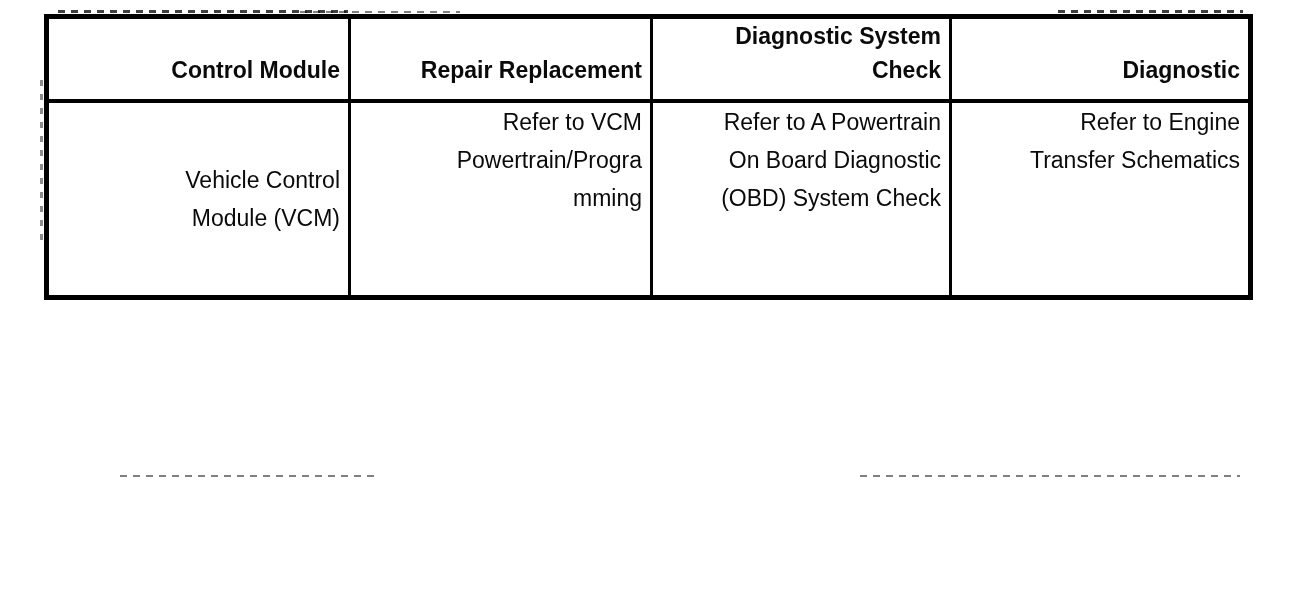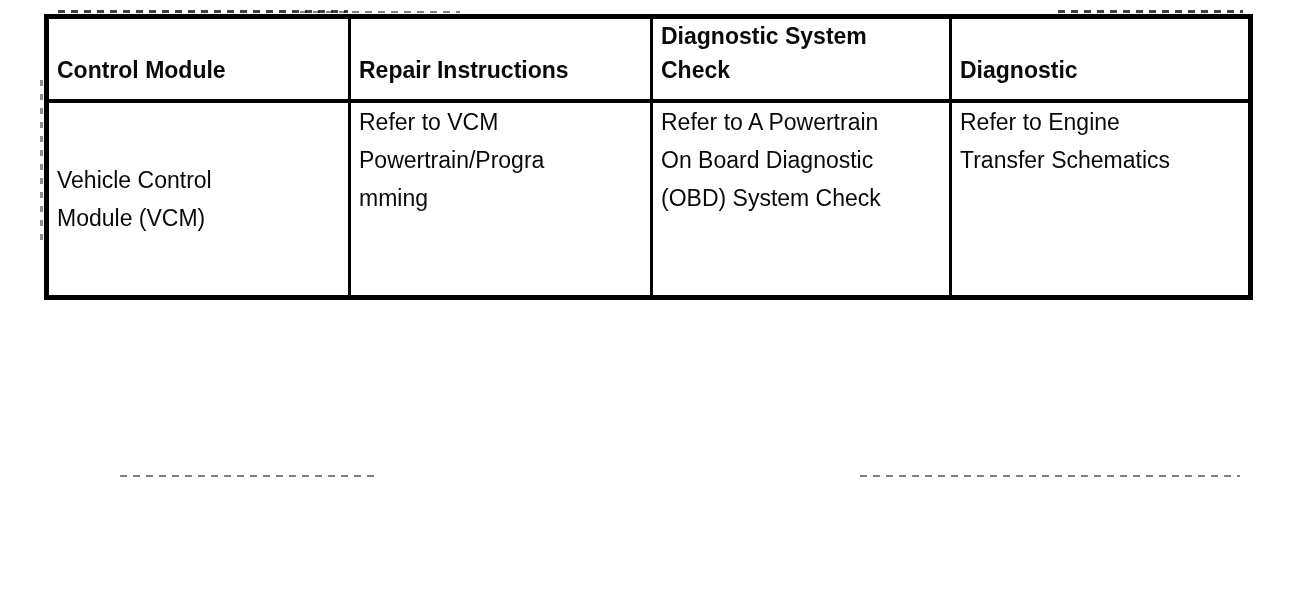--- a/index.html
+++ b/index.html
@@ -24,21 +24,21 @@
     top: 14px;
     width: 1204px;
     border-collapse: collapse;
     table-layout: fixed;
     background: #ffffff;
     border: 5px solid #000000;
   }
   table.doc-table th,
   table.doc-table td {
     border: 3px solid #000000;
-    text-align: left;
+    text-align: right;
     white-space: pre-line;
     overflow: hidden;
     padding: 0 8px;
   }
   tr.header-row {
     height: 78px;
   }
   tr.header-row th {
     font-weight: bold;
     font-size: 23px;
@@ -92,21 +92,21 @@
   <table class="doc-table">
     <colgroup>
       <col style="width:303px">
       <col style="width:302px">
       <col style="width:299px">
       <col style="width:300px">
     </colgroup>
     <thead>
       <tr class="header-row">
         <th>Control Module</th>
-        <th>Repair Instructions</th>
+        <th>Repair Replacement</th>
         <th>Diagnostic System
 Check</th>
         <th>Diagnostic</th>
       </tr>
     </thead>
     <tbody>
       <tr class="body-row-2">
         <td class="cell">Vehicle Control
 Module (VCM)</td>
         <td class="cell valign-top pad-top-lg">Refer to VCM

